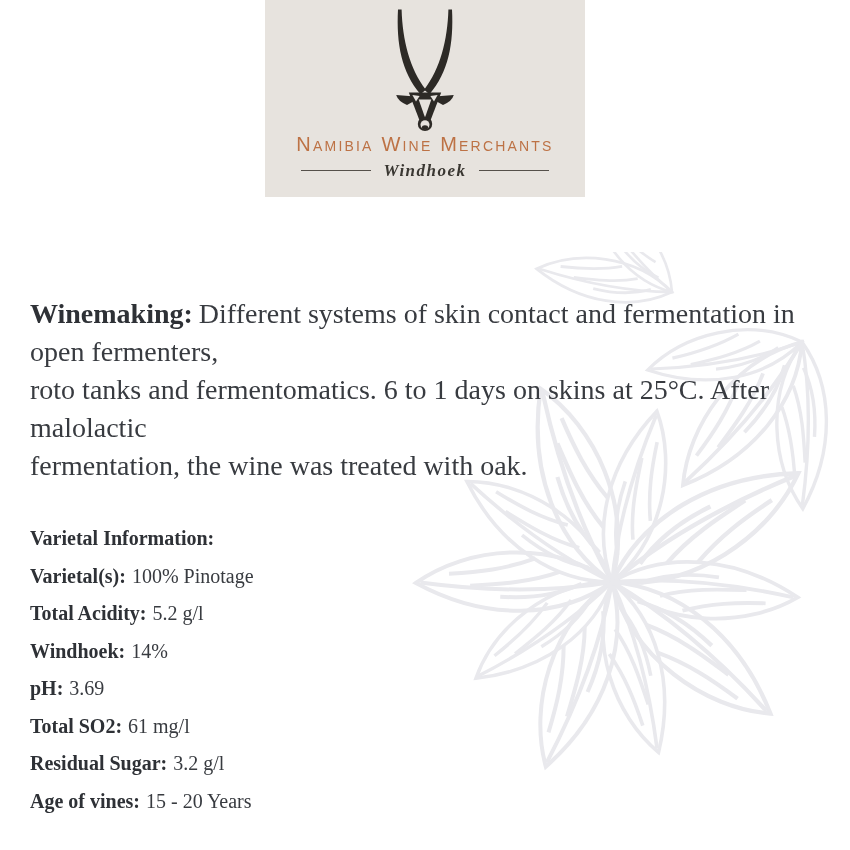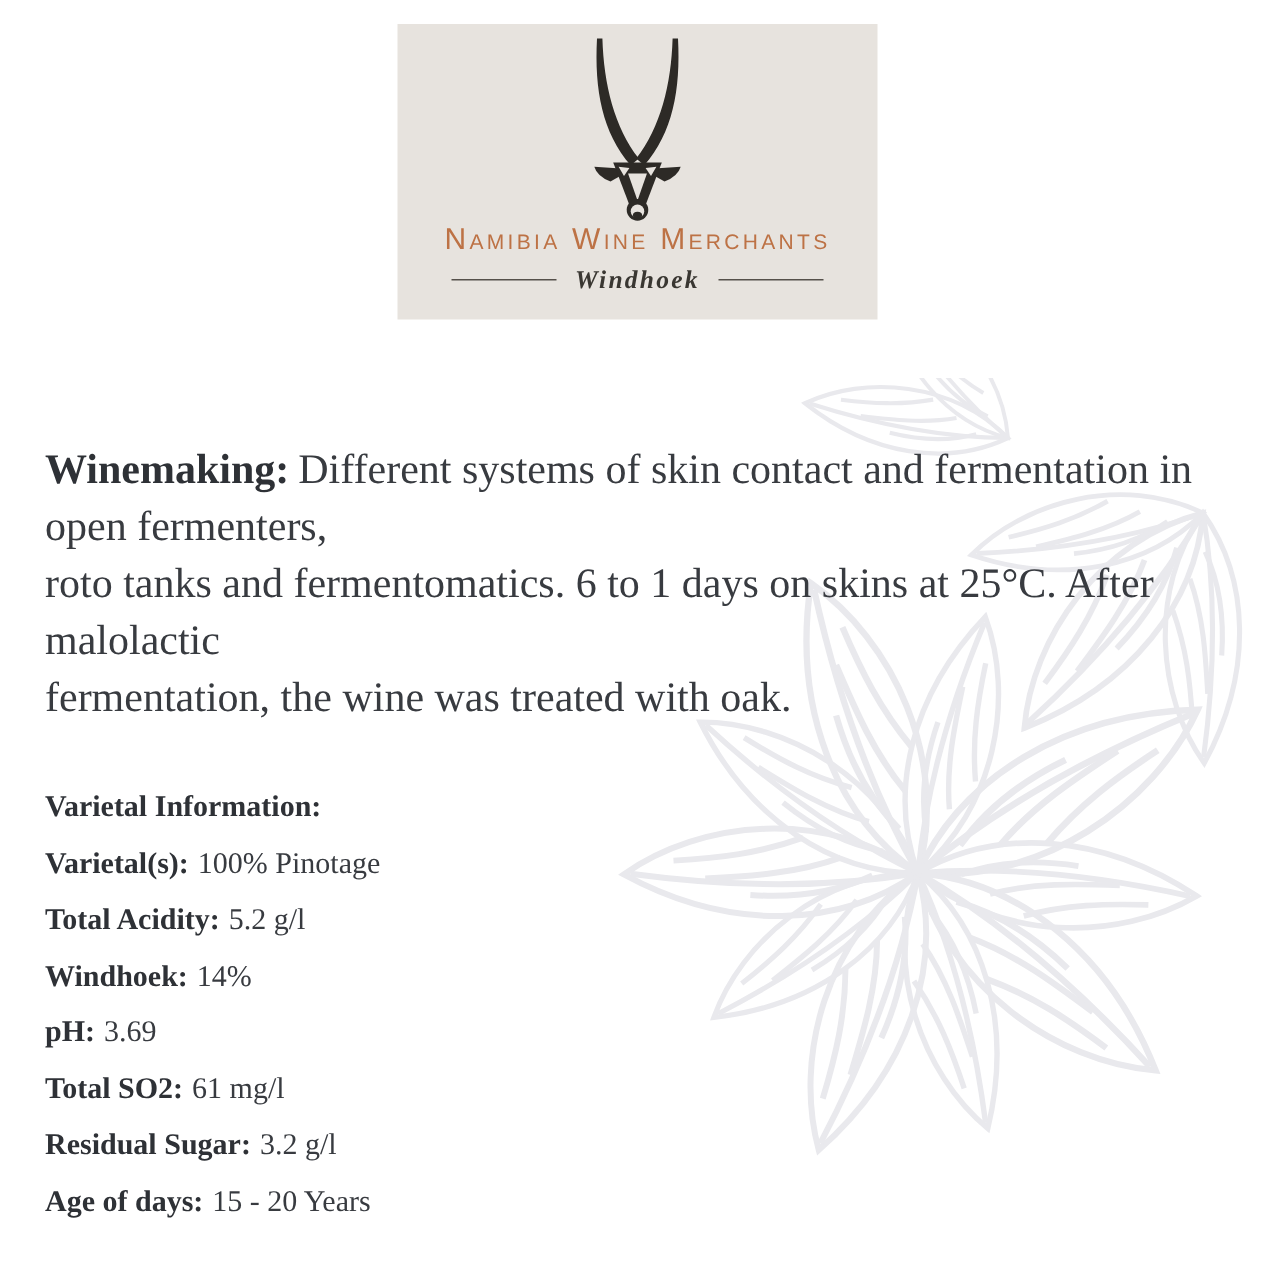--- a/index.html
+++ b/index.html
@@ -6,21 +6,21 @@
   .page{
     position:relative;
     width:850px;height:850px;
     background:#ffffff;
     overflow:hidden;
     font-family:"Liberation Serif","DejaVu Serif",serif;
     color:#383b40;
   }
   
   .logo-box{
-    position:absolute;left:265px;top:16px;width:320px;height:197px;
+    position:absolute;left:265px;top:0;width:320px;height:197px;
     background:#e7e3de;
     display:flex;flex-direction:column;align-items:center;
   }
   .oryx{margin-top:6px;width:116px;height:126px;}
   .brand{
     margin-top:2px;
     font-family:"Liberation Sans","DejaVu Sans",sans-serif;
     font-variant-caps:small-caps;
     font-size:20px;
     letter-spacing:2.2px;
@@ -122,17 +122,17 @@
     </p>
 
     <div class="tech">
       <div class="tech-heading">Varietal Information:</div>
       <div class="tech-row"><span class="lbl">Varietal(s):</span><span>100% Pinotage</span></div>
       <div class="tech-row"><span class="lbl">Total Acidity:</span><span>5.2 g/l</span></div>
       <div class="tech-row"><span class="lbl">Windhoek:</span><span>14%</span></div>
       <div class="tech-row"><span class="lbl">pH:</span><span>3.69</span></div>
       <div class="tech-row"><span class="lbl">Total SO2:</span><span>61 mg/l</span></div>
       <div class="tech-row"><span class="lbl">Residual Sugar:</span><span>3.2 g/l</span></div>
-      <div class="tech-row"><span class="lbl">Age of days:</span><span>15 - 20 Years</span></div>
+      <div class="tech-row"><span class="lbl">Age of vines:</span><span>15 - 20 Years</span></div>
     </div>
 
   </div>
 </div>
 
 </body></html>

